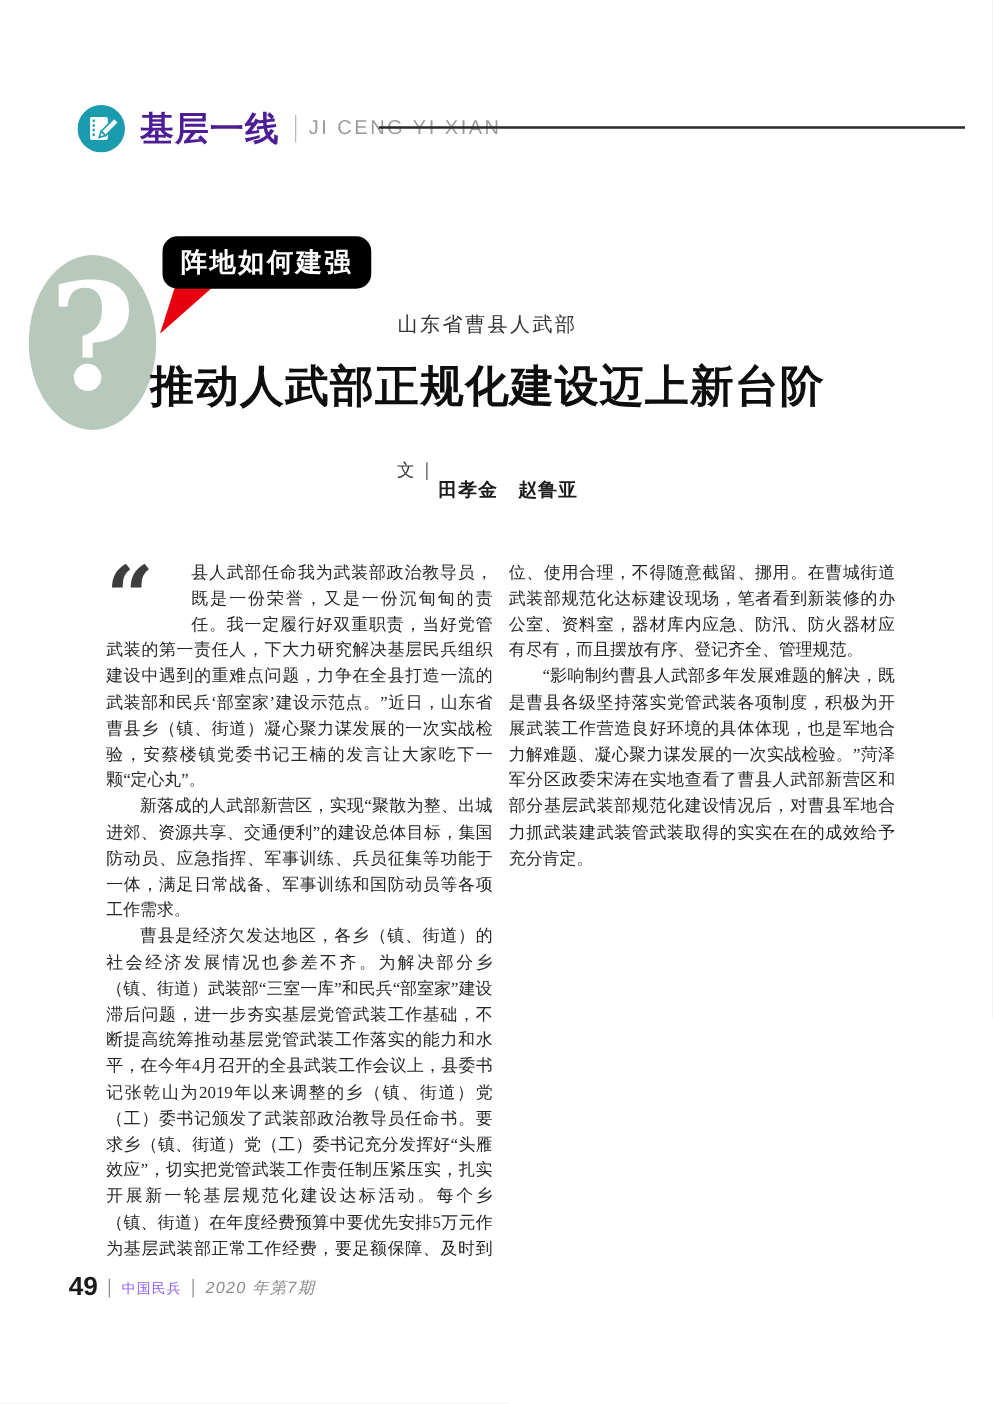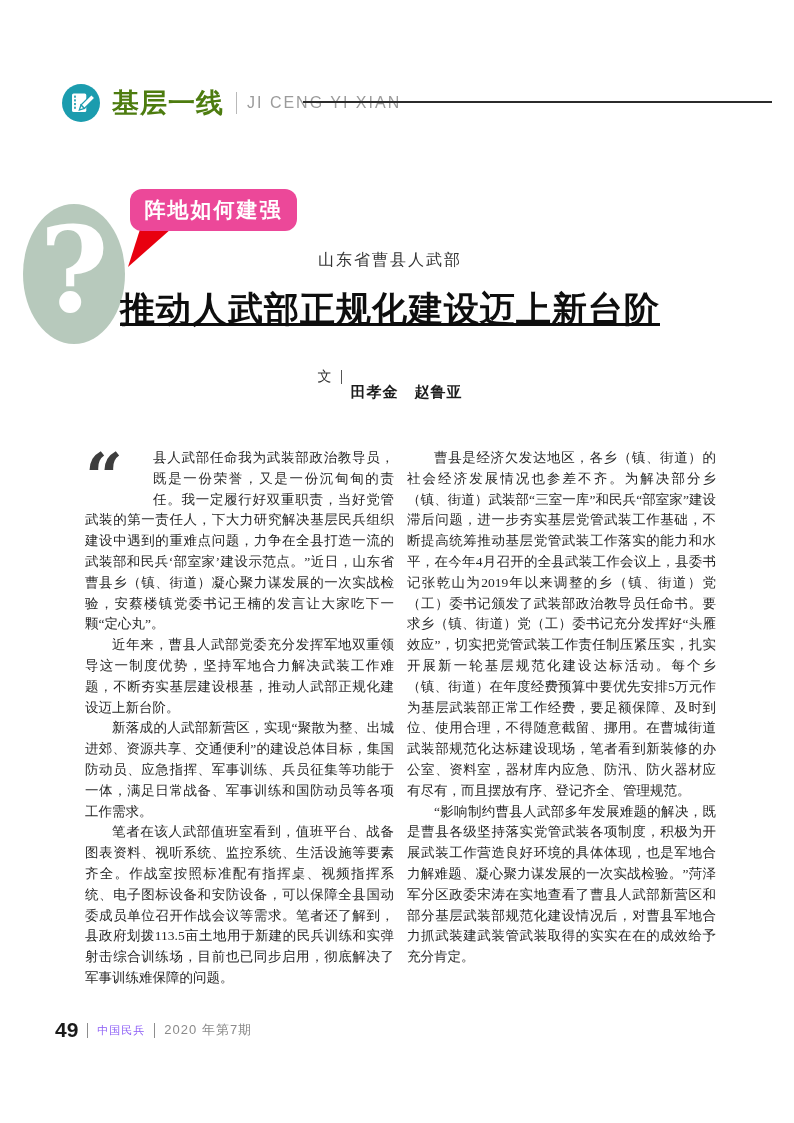--- a/index.html
+++ b/index.html
@@ -4,42 +4,42 @@
 <style>
   html,body{margin:0;padding:0;background:#e9e9e9;}
   .page{
     position:relative;width:794px;height:1123px;background:#ffffff;
     margin:0 auto;overflow:hidden;
     font-family:"Liberation Sans", sans-serif;color:#262626;
   }
   
   .header{position:absolute;left:62px;top:84px;display:flex;align-items:center;}
   .header-icon{width:38px;height:38px;flex:0 0 auto;}
-  .section-label{margin-left:12px;font-size:27px;font-weight:bold;color:#4d7c0f;letter-spacing:1px;}
+  .section-label{margin-left:12px;font-size:27px;font-weight:bold;color:#4c1d95;letter-spacing:1px;}
   .header-sep{width:1px;height:22px;background:#b9b9b9;margin:0 10px 0 12px;}
   .section-pinyin{font-size:16px;color:#9b9b9b;letter-spacing:2px;font-weight:normal;}
   .header-rule{position:absolute;left:303px;top:101px;width:469px;height:2px;background:#2b2b2b;}
   
   .q-circle{
     position:absolute;left:23px;top:204px;width:102px;height:140px;border-radius:50%;
     background:#b7c9bc;display:flex;align-items:center;justify-content:center;
   }
   .q-mark{font-family:"DejaVu Serif", serif;font-weight:bold;font-size:118px;line-height:1;color:#ffffff;padding-bottom:8px;}
   .bubble{
     position:absolute;left:130px;top:189px;width:167px;height:42px;border-radius:12px;
-    background:#ec4899;display:flex;align-items:center;justify-content:center;z-index:2;
+    background:#000000;display:flex;align-items:center;justify-content:center;z-index:2;
   }
   .bubble-label{color:#ffffff;font-size:21px;font-weight:bold;letter-spacing:2px;}
   .bubble-tail{
     position:absolute;left:128px;top:227px;width:58px;height:40px;background:#e8000f;
     clip-path:polygon(22% 0, 78% 0, 0 100%);z-index:1;
   }
   .title-wrap{position:absolute;left:95px;top:0;width:590px;text-align:center;}
   .subtitle{position:absolute;left:0;top:250px;width:100%;font-size:16px;color:#333;letter-spacing:2px;}
-  .main-title{position:absolute;left:0;top:286px;width:100%;font-size:35px;font-weight:bold;color:#0e0e0e;letter-spacing:1px;white-space:nowrap;text-decoration:underline;}
+  .main-title{position:absolute;left:0;top:286px;width:100%;font-size:35px;font-weight:bold;color:#0e0e0e;letter-spacing:1px;white-space:nowrap;}
   .byline{position:absolute;left:0;top:351px;width:100%;display:flex;align-items:center;justify-content:center;font-size:14px;color:#333;}
   .byline-sep{width:1px;height:14px;background:#555;margin:0 9px;}
   .byline-authors{font-weight:bold;font-size:15px;color:#1c1c1c;letter-spacing:1px;margin-top:32px;}
   
   .body-cols{
     position:absolute;left:85px;top:448px;width:631px;height:562px;
     column-count:2;column-gap:13px;column-fill:auto;
     font-family:"Liberation Serif", serif;
     font-size:13.5px;line-height:20.8px;text-align:justify;color:#272727;
   }
@@ -48,21 +48,21 @@
   .bigquote{
     float:left;width:68px;height:60px;
     font-family:"DejaVu Serif", serif;font-weight:bold;
     font-size:66px;line-height:58px;color:#3d3d3d;
   }
   
   .footer{position:absolute;left:55px;top:1018px;display:flex;align-items:center;}
   .page-number{font-size:21px;font-weight:bold;color:#1a1a1a;}
   .footer-sep{width:1px;height:15px;background:#8d8d8d;margin:0 9px;}
   .magazine-name{font-size:11px;color:#8b5cf6;letter-spacing:1px;}
-  .issue-label{font-size:13px;color:#8a8a8a;letter-spacing:1px;}
+  .issue-label{font-size:13px;color:#8a8a8a;letter-spacing:1px;font-style:italic;}
 </style>
 </head>
 <body>
 
 <div class="page">
 
   <div class="header">
     <svg class="header-icon" viewBox="0 0 36 36">
       <circle cx="18" cy="18" r="18" fill="#1b9cae"></circle>
       <rect x="9.5" y="9" width="13.5" height="17.5" rx="1.5" fill="#ffffff"></rect>
@@ -96,23 +96,21 @@
       <span>文</span>
       <span class="byline-sep"></span>
       <span class="byline-authors">田孝金　赵鲁亚</span>
     </div>
   </div>
 
   <div class="body-cols">
     <p class="para lead">
       <span class="bigquote">“</span><span>县人武部任命我为武装部政治教导员，既是一份荣誉，又是一份沉甸甸的责任。我一定履行好双重职责，当好党管武装的第一责任人，下大力研究解决基层民兵组织建设中遇到的重难点问题，力争在全县打造一流的武装部和民兵‘部室家’建设示范点。”近日，山东省曹县乡（镇、街道）凝心聚力谋发展的一次实战检验，安蔡楼镇党委书记王楠的发言让大家吃下一颗“定心丸”。</span>
     </p>
-    <p class="para"><span>近年来，曹县人武部党委充分发挥军地双重领导这一制度优势，坚持军地合力解决武装工作难题，不断夯实基层建设根基，推动人武部正规化建设迈上新台阶。</span></p>
     <p class="para"><span>新落成的人武部新营区，实现“聚散为整、出城进郊、资源共享、交通便利”的建设总体目标，集国防动员、应急指挥、军事训练、兵员征集等功能于一体，满足日常战备、军事训练和国防动员等各项工作需求。</span></p>
-    <p class="para"><span>笔者在该人武部值班室看到，值班平台、战备图表资料、视听系统、监控系统、生活设施等要素齐全。作战室按照标准配有指挥桌、视频指挥系统、电子图标设备和安防设备，可以保障全县国动委成员单位召开作战会议等需求。笔者还了解到，县政府划拨113.5亩土地用于新建的民兵训练和实弹射击综合训练场，目前也已同步启用，彻底解决了军事训练难保障的问题。</span></p>
     <p class="para"><span>曹县是经济欠发达地区，各乡（镇、街道）的社会经济发展情况也参差不齐。为解决部分乡（镇、街道）武装部“三室一库”和民兵“部室家”建设滞后问题，进一步夯实基层党管武装工作基础，不断提高统筹推动基层党管武装工作落实的能力和水平，在今年4月召开的全县武装工作会议上，县委书记张乾山为2019年以来调整的乡（镇、街道）党（工）委书记颁发了武装部政治教导员任命书。要求乡（镇、街道）党（工）委书记充分发挥好“头雁效应”，切实把党管武装工作责任制压紧压实，扎实开展新一轮基层规范化建设达标活动。每个乡（镇、街道）在年度经费预算中要优先安排5万元作为基层武装部正常工作经费，要足额保障、及时到位、使用合理，不得随意截留、挪用。在曹城街道武装部规范化达标建设现场，笔者看到新装修的办公室、资料室，器材库内应急、防汛、防火器材应有尽有，而且摆放有序、登记齐全、管理规范。</span></p>
     <p class="para"><span>“影响制约曹县人武部多年发展难题的解决，既是曹县各级坚持落实党管武装各项制度，积极为开展武装工作营造良好环境的具体体现，也是军地合力解难题、凝心聚力谋发展的一次实战检验。”菏泽军分区政委宋涛在实地查看了曹县人武部新营区和部分基层武装部规范化建设情况后，对曹县军地合力抓武装建武装管武装取得的实实在在的成效给予充分肯定。</span></p>
   </div>
 
   <div class="footer">
     <span class="page-number">49</span>
     <span class="footer-sep"></span>
     <span class="magazine-name">中国民兵</span>
     <span class="footer-sep"></span>
     <span class="issue-label">2020 年第7期</span>

